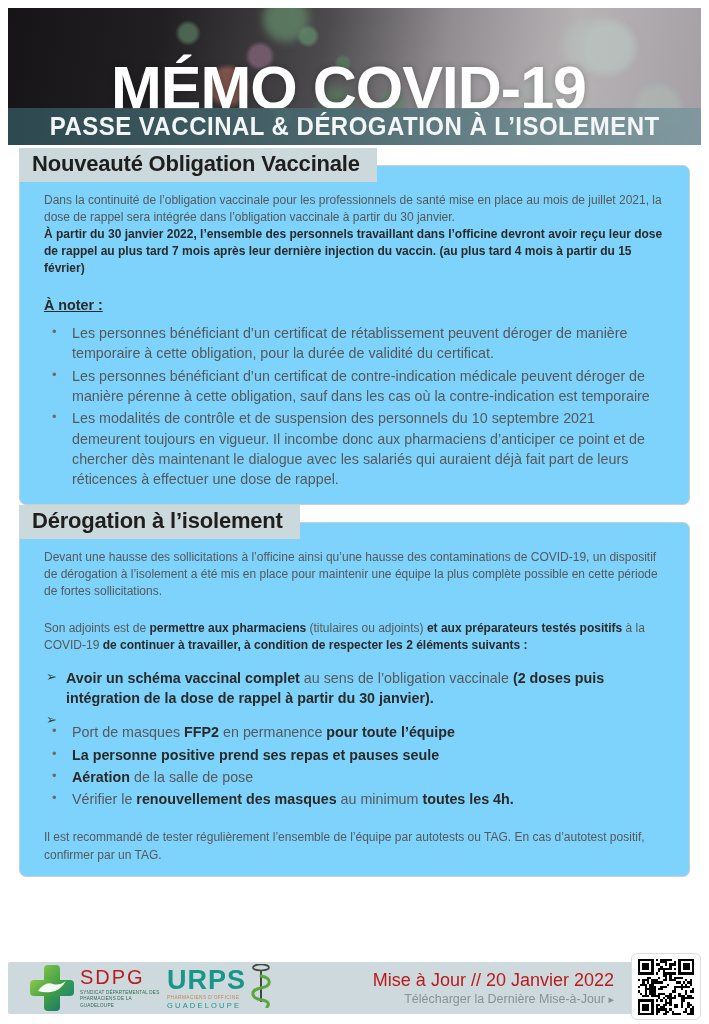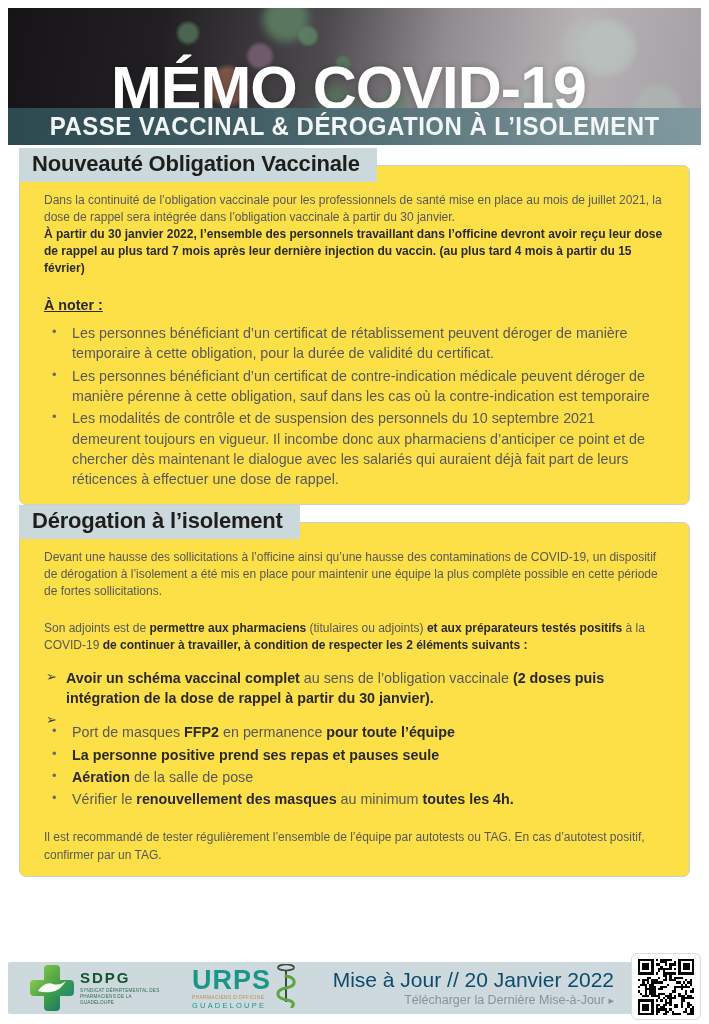--- a/index.html
+++ b/index.html
@@ -51,21 +51,21 @@
     white-space:nowrap; transform:scaleX(.96);
   }
 
   
   .content { position:absolute; left:0; top:145px; width:709px; }
   .section { margin:0 19px; position:relative; }
   .sec1 { margin-top:20px; }
   .sec2 { margin-top:11px; }
   .box {
     border:1px solid #c9d1d4; border-radius:7px;
-    background:#fde047;
+    background:#7dd3fc;
     padding:14px 22px 12px 24px;
     position:relative; margin-top:17px;
   }
   .box-heading {
     position:absolute; top:-18px; left:-1px;
     display:inline-block;
     background:#ccd9dc;
     padding:3px 17px 5px 13px;
     font-size:22px; font-weight:bold; color:#1f1e1c;
     letter-spacing:-.2px;
@@ -105,35 +105,35 @@
   .footer-inner { position:relative; width:100%; height:100%; display:flex; align-items:center; }
 
   .sdpg { display:flex; align-items:center; margin-left:22px; }
   .cross { position:relative; width:44px; height:46px; margin-right:6px; flex:0 0 auto; }
   .cross .v { position:absolute; left:14px; top:0; width:16px; height:46px; border-radius:4px;
     background:linear-gradient(135deg,#7cc24a 0%,#3f9e44 55%,#1d7a68 100%); }
   .cross .h { position:absolute; left:0; top:15px; width:44px; height:16px; border-radius:4px;
     background:linear-gradient(135deg,#8bc94e 0%,#3f9e44 55%,#1d8a74 100%); }
   .cross svg { position:absolute; left:6px; top:10px; }
   .sdpg-text { display:flex; flex-direction:column; line-height:1; }
-  .sdpg-name { font-size:15px; font-weight:bold; color:#14532d; letter-spacing:2px; }
+  .sdpg-name { font-size:20px; font-weight:normal; color:#b91c1c; letter-spacing:2px; }
   .sdpg-sub { font-size:4.6px; color:#2f6b4f; margin-top:3px; width:86px; line-height:1.35; letter-spacing:.2px; }
 
-  .urps { display:flex; align-items:center; margin-left:26px; position:relative; }
+  .urps { display:flex; align-items:center; margin-left:1px; position:relative; }
   .urps-col { display:flex; flex-direction:column; line-height:1; }
   .urps-name { font-size:27px; font-weight:bold; color:#19968a; letter-spacing:1px; }
   .urps-sub1 { font-size:4.8px; color:#c08a4e; margin-top:2px; letter-spacing:.4px; }
   .urps-sub2 { font-size:7.5px; color:#19968a; letter-spacing:2.2px; margin-top:1px; }
   .urps svg { margin-left:2px; margin-top:-4px; }
 
   .footer-right {
     position:absolute; right:86px; top:50%; transform:translateY(-50%);
     text-align:right; line-height:1.25;
   }
-  .update-line { font-size:21px; color:#0c4a6e;text-align:right; }
+  .update-line { font-size:18px; color:#b91c1c;text-align:right; }
   .download-line { font-size:12.5px; color:#84939a; }
   .download-line .arr { font-size:11px; color:#84939a; }
 
   .qr-box {
     position:absolute; right:-1px; top:-9px; width:70px; height:67px;
     background:#ffffff; border:1px solid #d9dee1; border-radius:6px;
     display:flex; align-items:center; justify-content:center;
     z-index:3;
   }
 </style>

